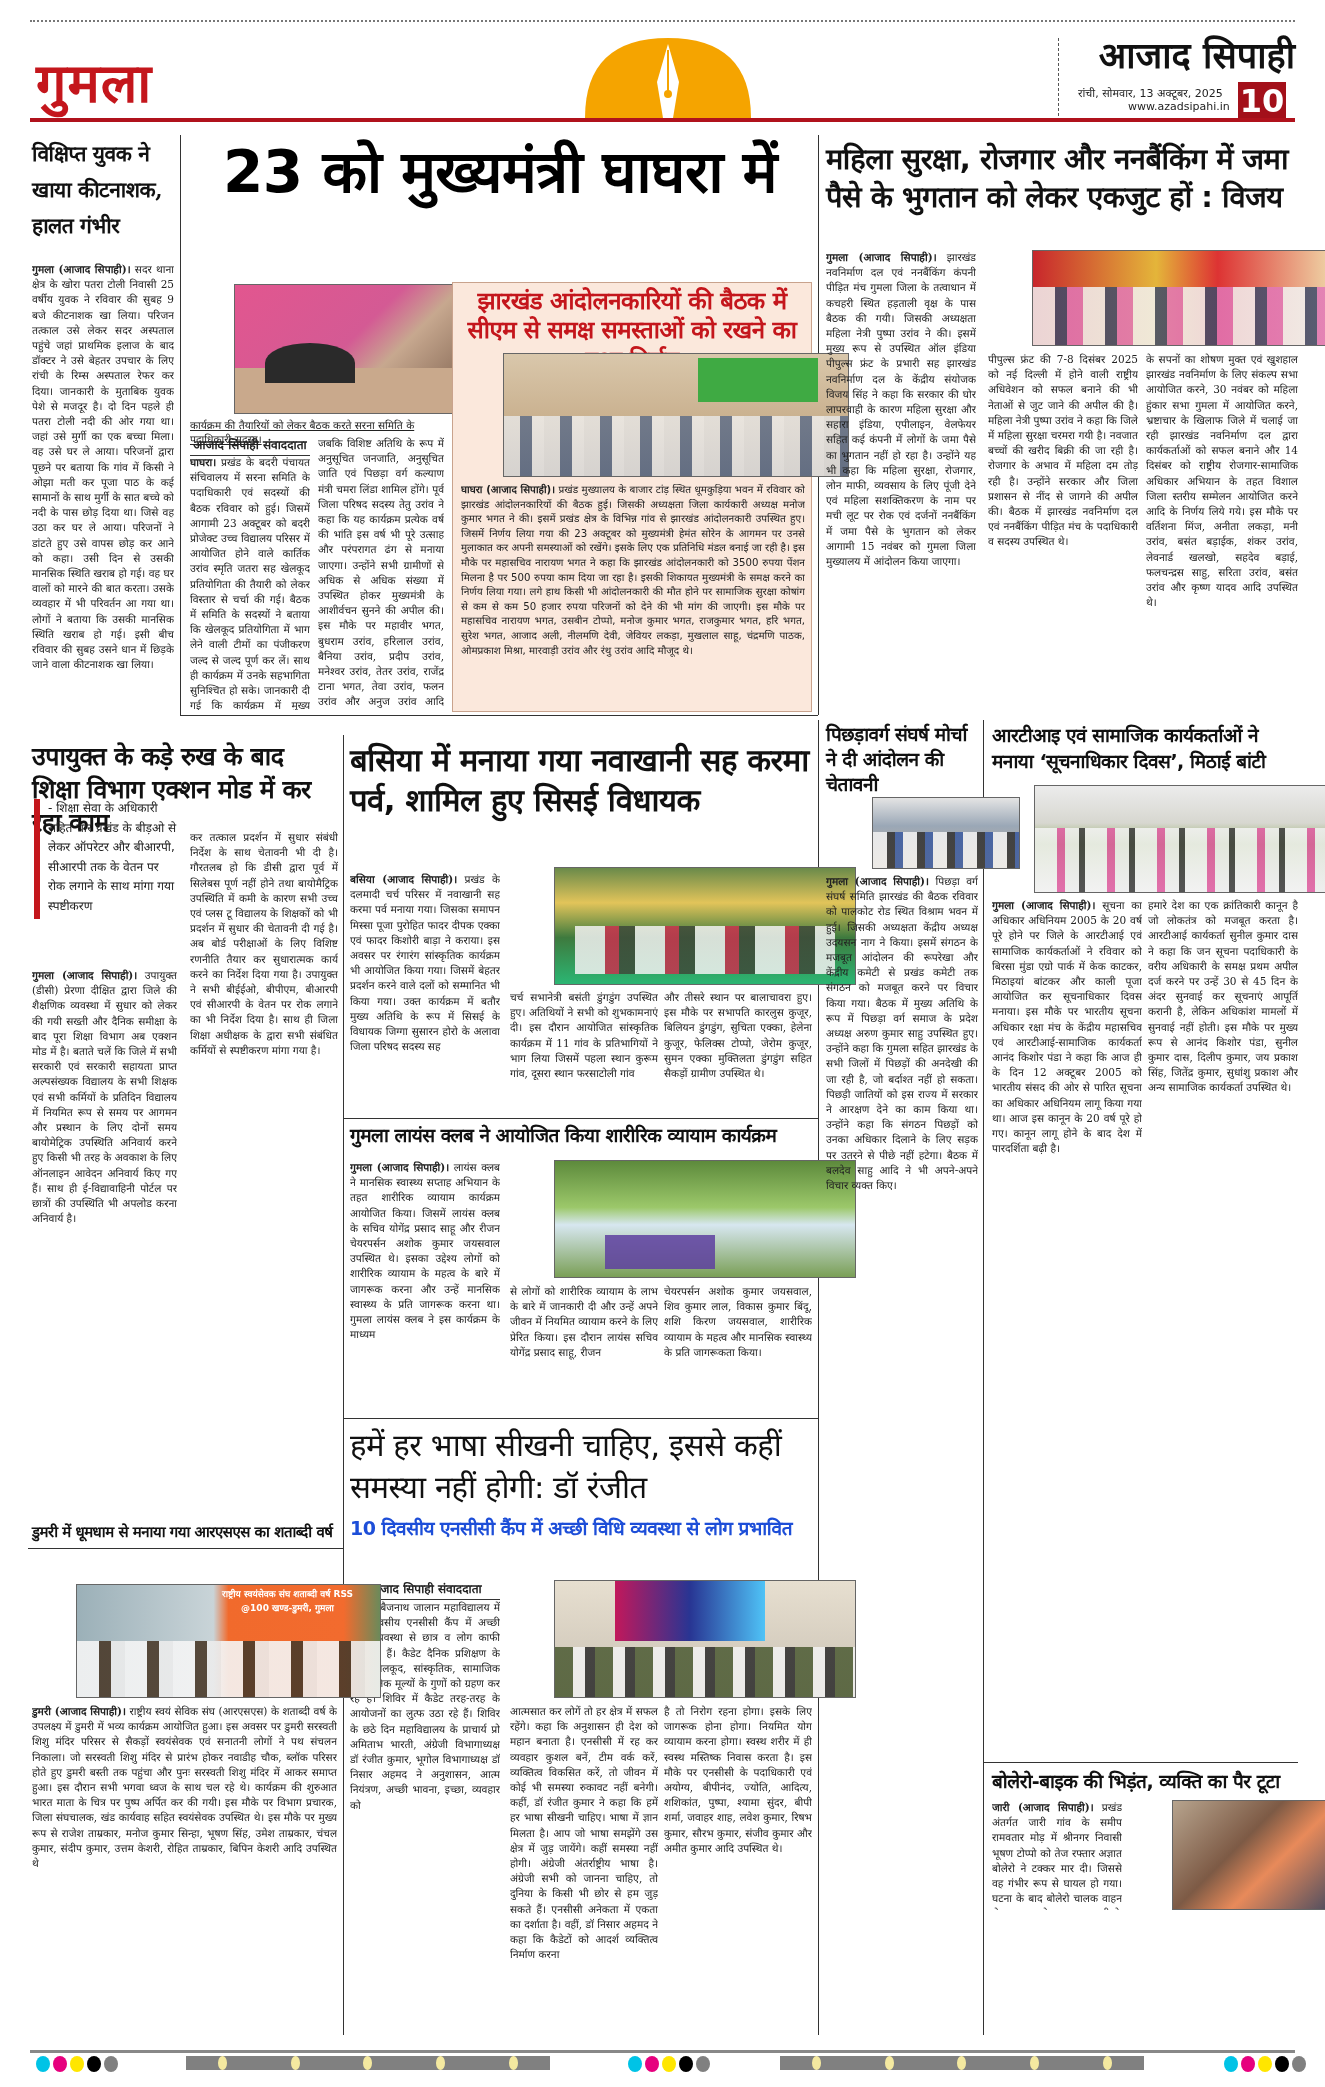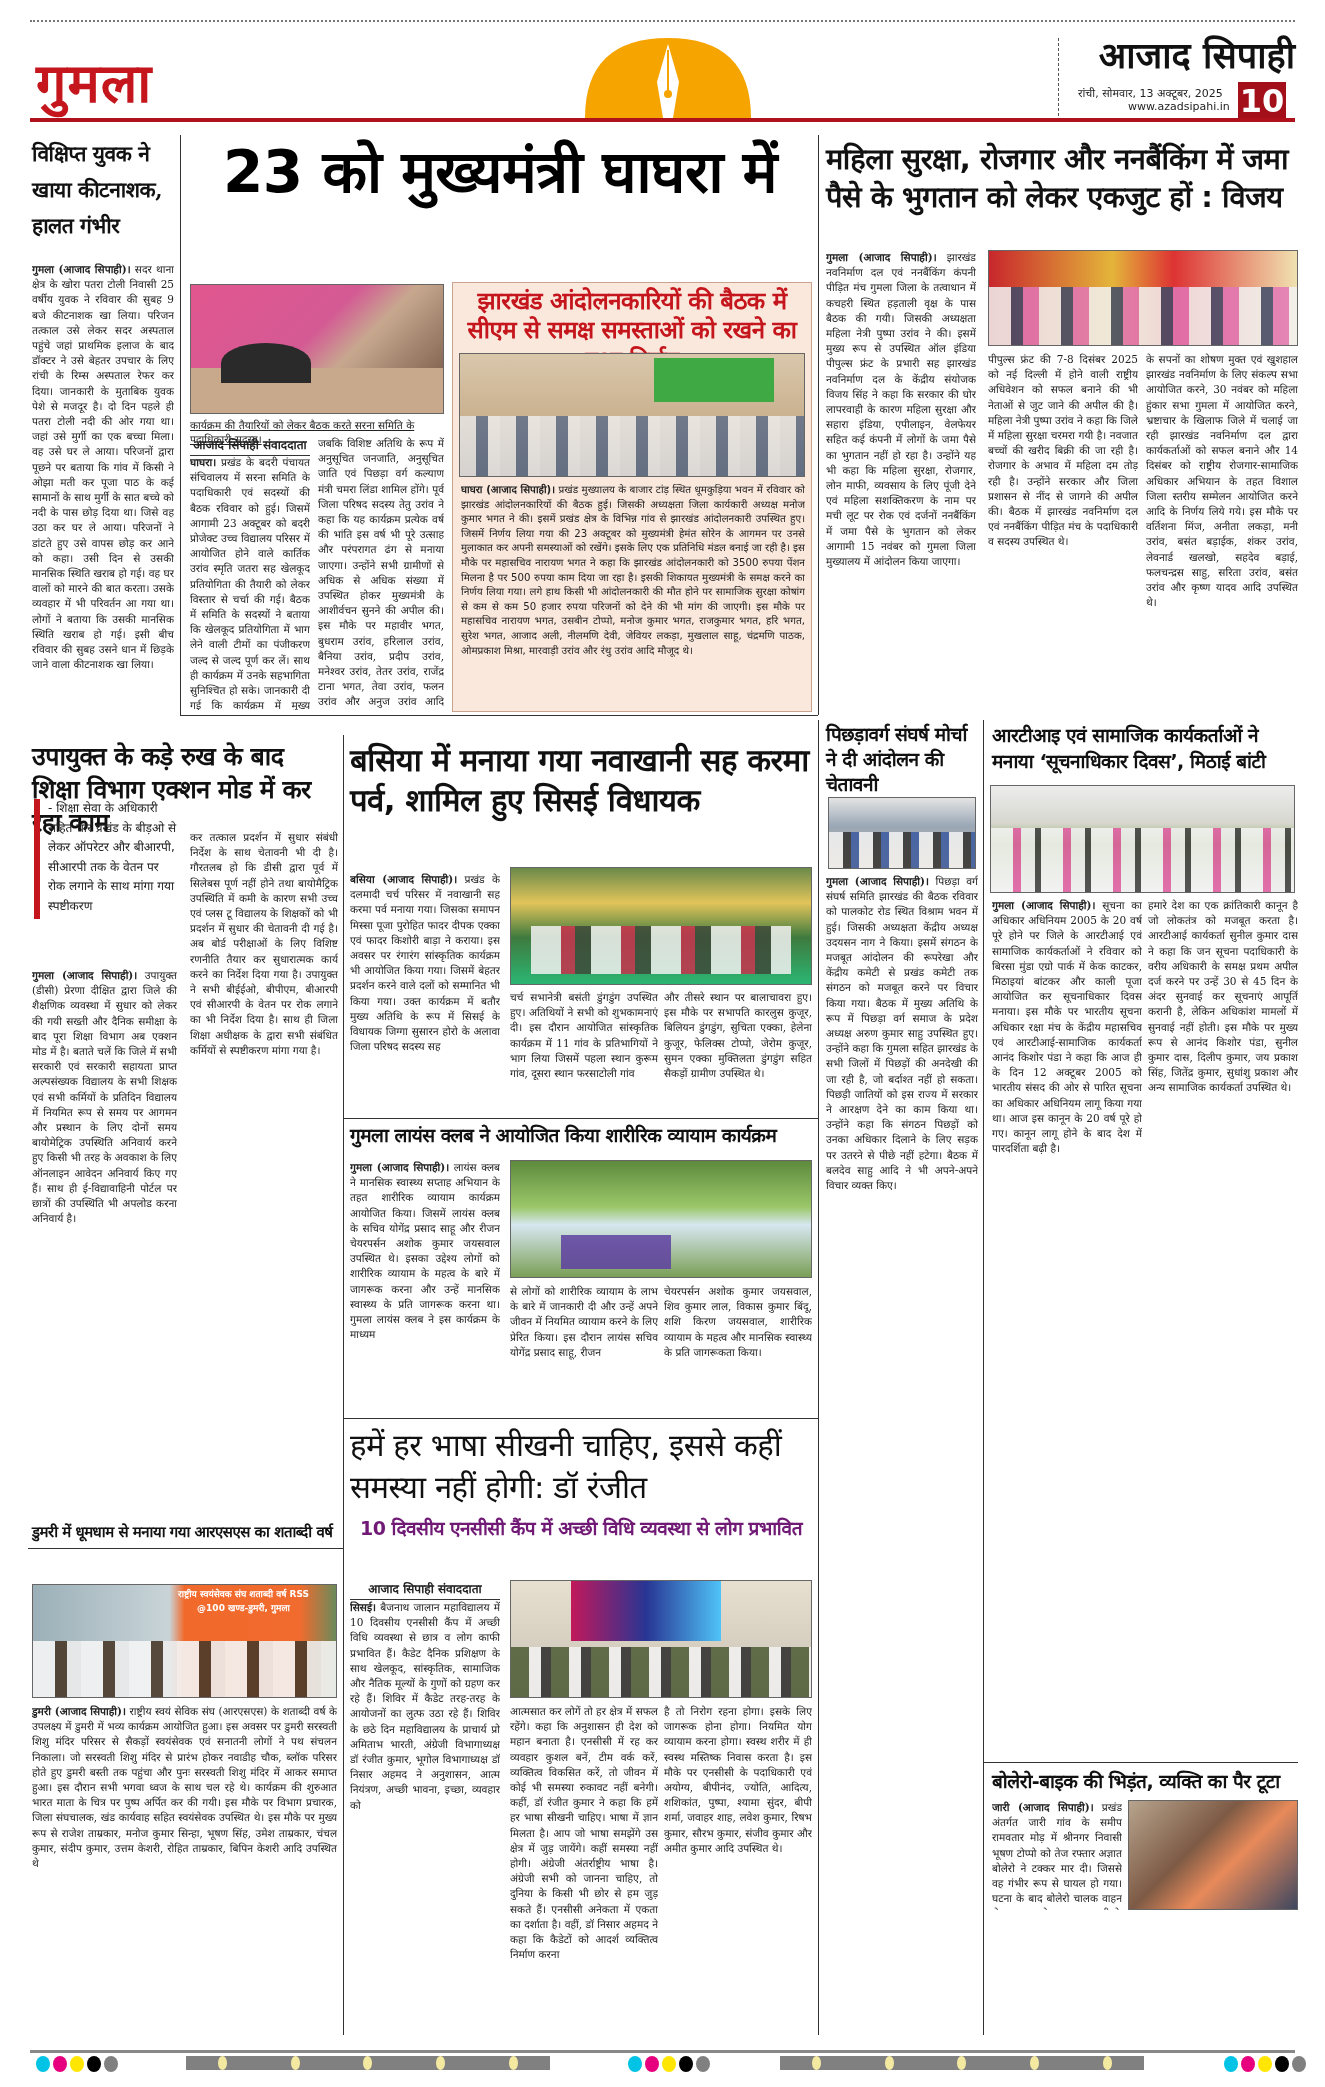--- a/index.html
+++ b/index.html
@@ -15,21 +15,21 @@
   .masthead .url { font-size:11px; color:#222; text-align:left; padding-left:68px; }
   .page-no { left:1238px; top:82px; width:48px; height:38px; background:#a3101a; color:#fff; font-size:32px; font-weight:bold; text-align:center; line-height:38px; font-family:"DejaVu Sans", sans-serif; }
   .mast-divider { left:1058px; top:38px; height:78px; border-left:1px dashed #555; }
   .redrule { left:30px; right:30px; top:118px; height:4px; background:#b0121c; }
   .vrule { position:absolute; border-left:1px solid #333; }
   .hrule { position:absolute; border-top:1px solid #333; }
   .hl { font-weight:bold; color:#111; line-height:1.15; font-family:"DejaVu Sans", sans-serif; letter-spacing:-0.5px; }
   .hl-serif { font-family:"DejaVu Serif", serif; }
   .body-text { font-size:10.5px; line-height:15.2px; color:#222; text-align:justify; overflow:hidden; font-family:"DejaVu Serif", serif; }
   .body-text b { font-weight:bold; }
-  .photo { position:absolute; overflow:hidden; border:1px solid #666; }
+  .photo { position:absolute; overflow:hidden; border:1px solid #666;margin-left:44px; }
   .caption { font-size:10.5px; color:#222; font-family:"DejaVu Serif", serif;text-decoration:underline; }
   .byline { font-size:12px; font-weight:bold; color:#222; text-align:center; border-bottom:1px solid #333; padding-bottom:2px; }
   .inset-box { background:#fbe8dc; border:1px solid #c9a38d; }
   .inset-hl { color:#c4161c; font-weight:bold; font-size:24px; line-height:1.22; text-align:center; padding:4px 6px; font-family:"DejaVu Sans", sans-serif; letter-spacing:-0.5px; }
   .pullquote { border-left:6px solid #c4161c; padding-left:8px; font-size:14px; line-height:24px; color:#222; }
   .footer-reg { position:absolute; top:2056px; height:14px; display:flex; gap:3px; }
   .reg-dot { width:14px; height:16px; border-radius:50%; }
   .footer-bar { position:absolute; top:2056px; height:14px; background:#808080; display:flex; justify-content:space-around; align-items:center; }
   .footer-bar span { width:9px; height:14px; border-radius:50%; background:#f4e9a0; }
   .footer-rule { left:30px; right:30px; top:2050px; height:3px; background:#888; }
@@ -143,21 +143,21 @@
 </div>
 <div class="photo" style="left:510px;top:1160px;width:302px;height:118px;background:linear-gradient(180deg,#5d8a3c 0%,#9cc86a 40%,#d7e7f0 55%,#7a9f56 100%);">
   <div style="position:absolute;left:50px;bottom:8px;width:110px;height:34px;background:#5e3fa0;opacity:.85;"></div>
 </div>
 <div class="abs body-text" style="left:510px;top:1284px;width:148px;height:126px;">से लोगों को शारीरिक व्यायाम के लाभ के बारे में जानकारी दी और उन्हें अपने जीवन में नियमित व्यायाम करने के लिए प्रेरित किया। इस दौरान लायंस सचिव योगेंद्र प्रसाद साहू, रीजन</div>
 <div class="abs body-text" style="left:664px;top:1284px;width:148px;height:126px;">चेयरपर्सन अशोक कुमार जयसवाल, शिव कुमार लाल, विकास कुमार बिंदू, शशि किरण जयसवाल, शारीरिक व्यायाम के महत्व और मानसिक स्वास्थ्य के प्रति जागरूकता किया।</div>
 
 <div class="hrule" style="left:343px;top:1418px;width:475px;"></div>
 <div class="abs" style="left:350px;top:1424px;width:462px;">
   <div class="hl" style="font-size:31px;line-height:42px;font-weight:normal;">हमें हर भाषा सीखनी चाहिए, इससे कहीं समस्या नहीं होगी: डॉ रंजीत</div>
-  <div class="hl" style="font-size:19px;line-height:28px;color:#701a75;margin-top:6px;text-align:center;">10 दिवसीय एनसीसी कैंप में अच्छी विधि व्यवस्था से लोग प्रभावित</div>
+  <div class="hl" style="font-size:19px;line-height:28px;color:#1d4ed8;margin-top:6px;">10 दिवसीय एनसीसी कैंप में अच्छी विधि व्यवस्था से लोग प्रभावित</div>
 </div>
 <div class="abs byline" style="left:350px;top:1580px;width:150px;">आजाद सिपाही संवाददाता</div>
 <div class="abs body-text" style="left:350px;top:1600px;width:150px;height:435px;">
   <b>सिसई।</b>
   <span>बैजनाथ जालान महाविद्यालय में 10 दिवसीय एनसीसी कैंप में अच्छी विधि व्यवस्था से छात्र व लोग काफी प्रभावित हैं। कैडेट दैनिक प्रशिक्षण के साथ खेलकूद, सांस्कृतिक, सामाजिक और नैतिक मूल्यों के गुणों को ग्रहण कर रहे हैं। शिविर में कैडेट तरह-तरह के आयोजनों का लुत्फ उठा रहे हैं। शिविर के छठे दिन महाविद्यालय के प्राचार्य प्रो अमिताभ भारती, अंग्रेजी विभागाध्यक्ष डॉ रंजीत कुमार, भूगोल विभागाध्यक्ष डॉ निसार अहमद ने अनुशासन, आत्म नियंत्रण, अच्छी भावना, इच्छा, व्यवहार को</span>
 </div>
 <div class="photo" style="left:510px;top:1580px;width:302px;height:118px;background:linear-gradient(180deg,#e7dfd0 0%,#c9c1b3 100%);">
   <div style="position:absolute;left:60px;top:0;width:150px;height:60px;background:linear-gradient(90deg,#c2185b,#283593,#4fc3f7);"></div>
   <div style="position:absolute;left:0;bottom:0;width:100%;height:50px;background:repeating-linear-gradient(90deg,#4b5a32 0 18px,#f2f2f2 18px 30px,#2b2b2b 30px 40px);opacity:.85;"></div>
 </div>

